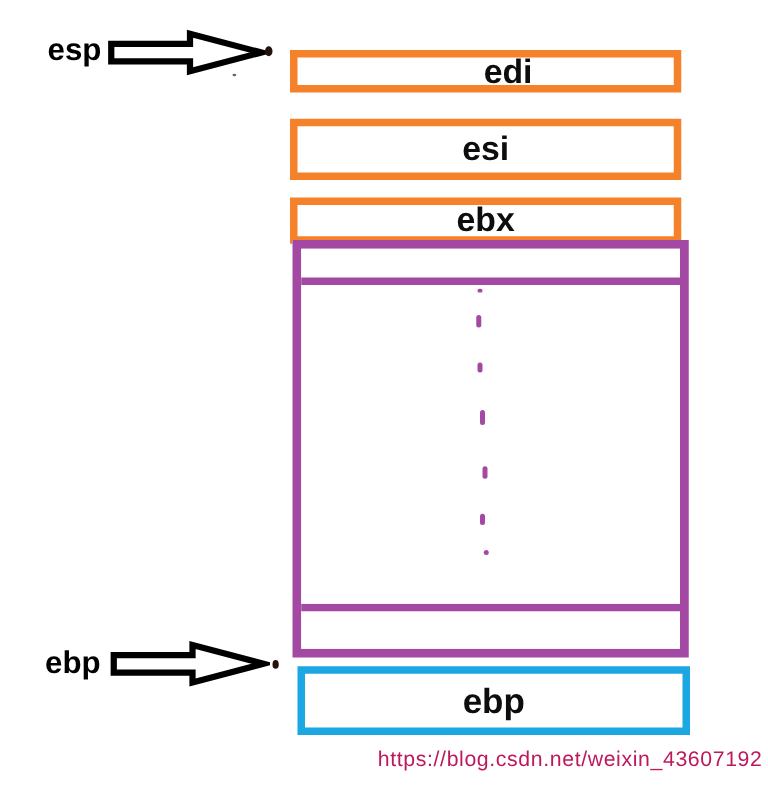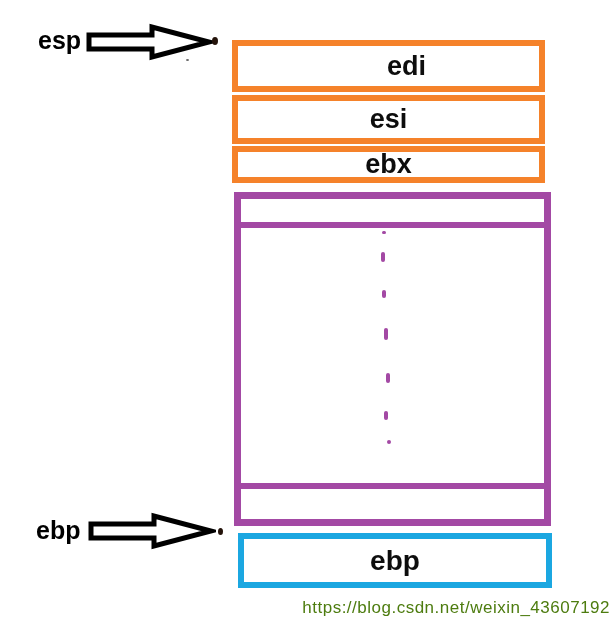--- a/index.html
+++ b/index.html
@@ -98,48 +98,48 @@
     justify-content: center;
     font-weight: bold;
     font-size: 28px;
     color: #0d0d0d;
   }
   .watermark {
     position: absolute;
     right: 4px;
     top: 598px;
     font-size: 17px;
-    color: #4d7c0f;
+    color: #be185d;
     letter-spacing: 0.5px;
     white-space: nowrap;
   }
 </style>
 </head>
 <body>
 
 <div id="canvas">
 
   <div class="ptr-label" style="left:38px; top:28px;">esp</div>
 
   <svg class="arrow-svg" style="left:86px; top:23px;" viewBox="0 0 128 38">
     <path d="M3,12 L66,12 L66,4 L123,19 L66,34 L66,26 L3,26 Z" fill="#ffffff" stroke="#000000" stroke-width="5" stroke-linejoin="miter"></path>
   </svg>
 
   <div class="tip-dot" style="left:212px; top:37px; width:6px; height:8px;"></div>
   <div class="speck" style="left:186px; top:59px; width:3px; height:2px;"></div>
 
-  <div class="reg-box" style="top:40px; height:52px;padding-left:36px;">
+  <div class="reg-box" style="top:40px; height:34px;padding-left:36px;">
     <span>edi</span>
   </div>
 
   <div class="reg-box" style="top:95px; height:49px;">
     <span>esi</span>
   </div>
 
-  <div class="reg-box" style="top:146px; height:37px;">
+  <div class="reg-box" style="top:158px; height:37px;">
     <span>ebx</span>
   </div>
 
   <div class="purple-box">
     <div class="purple-top-strip"></div>
     <div class="purple-middle">
 
       <div>
         <div class="vdash" style="left:141px; top:3px;   height:3px;"></div>
         <div class="vdash" style="left:140px; top:24px;  height:10px;"></div>

